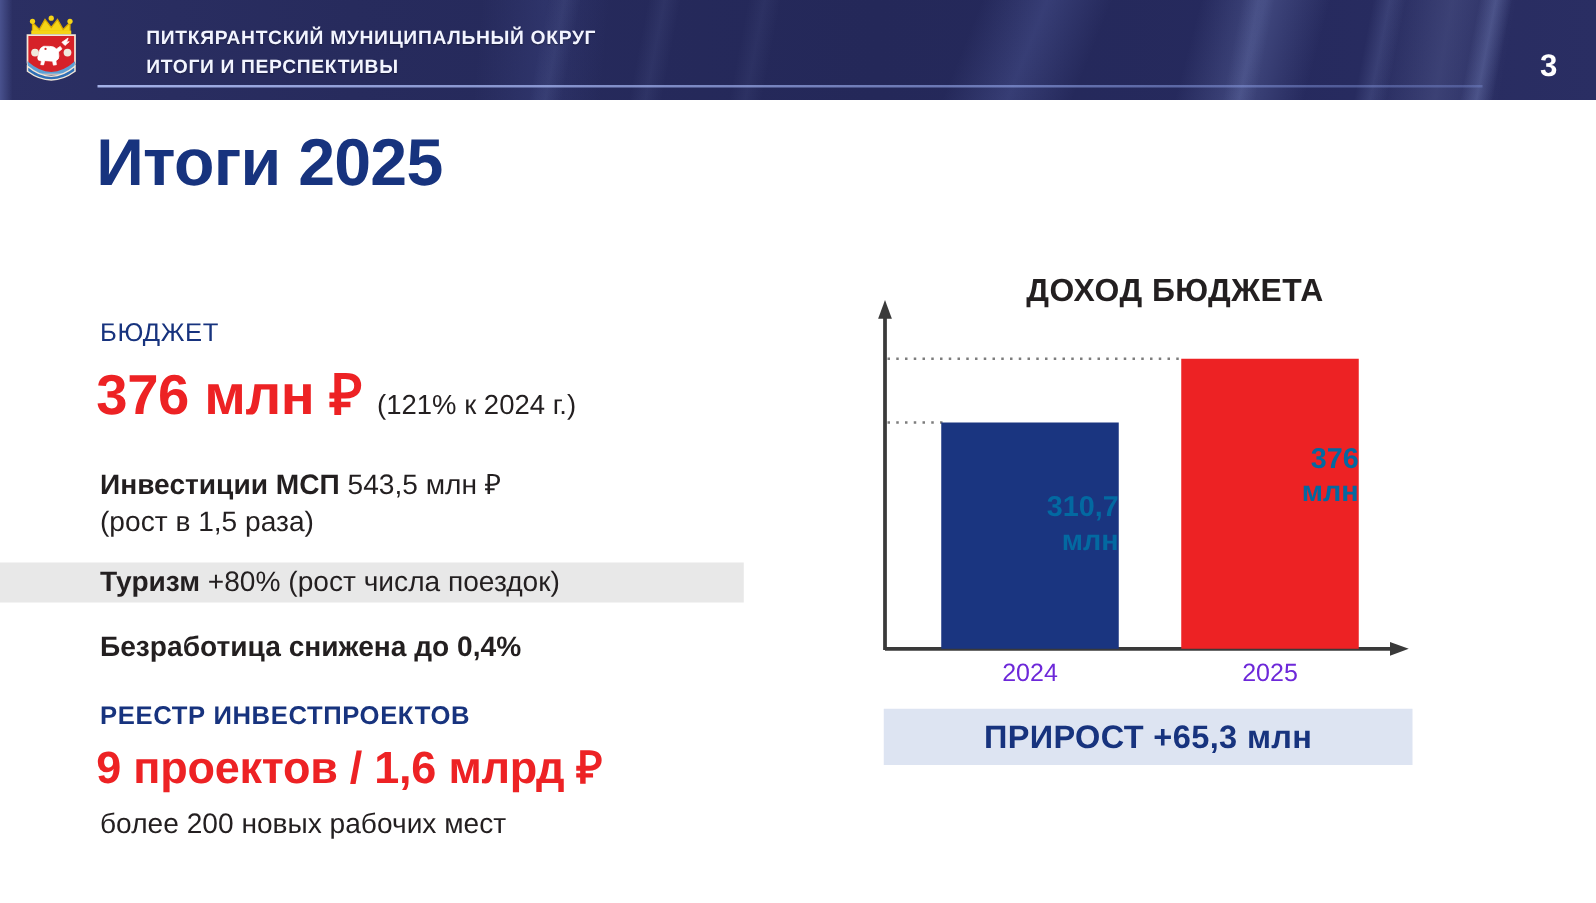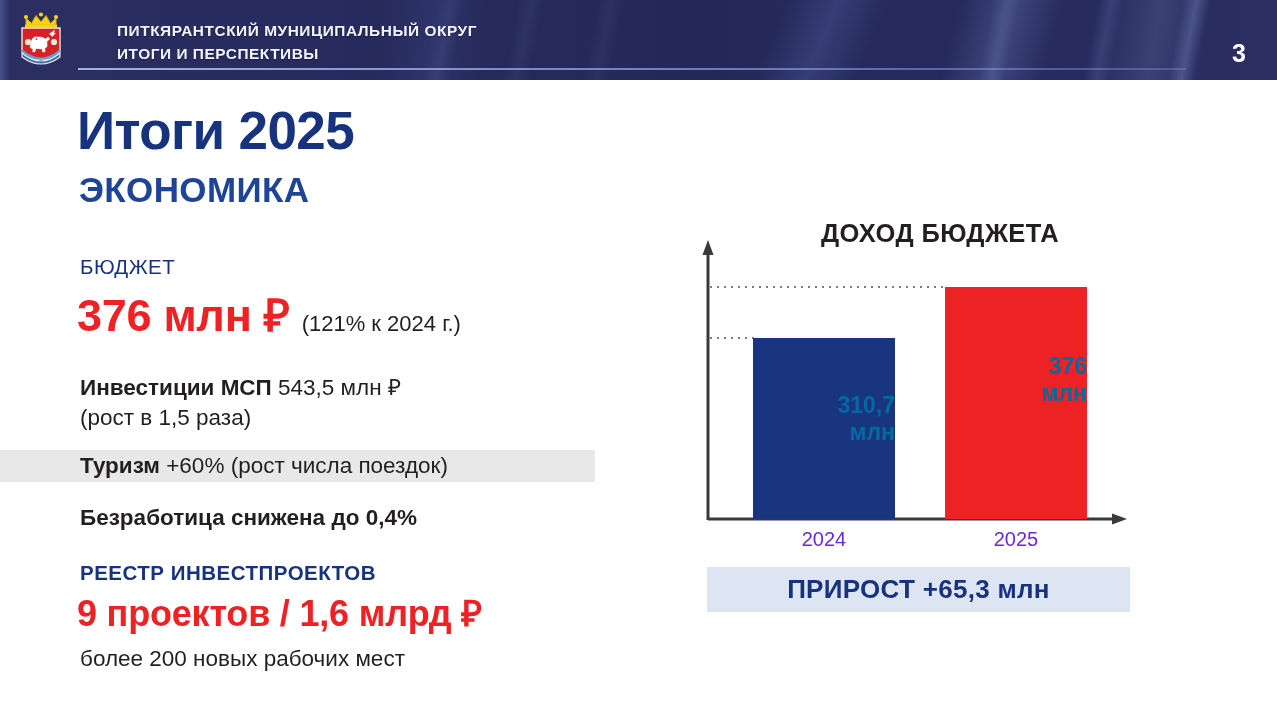--- a/index.html
+++ b/index.html
@@ -188,39 +188,38 @@
     <div class="header-line1">ПИТКЯРАНТСКИЙ МУНИЦИПАЛЬНЫЙ ОКРУГ</div>
     <div class="header-line2">ИТОГИ И ПЕРСПЕКТИВЫ</div>
   </div>
   <div class="header-underline"></div>
   <div class="page-number">3</div>
 </div>
 
 <div class="slide">
 
   <div class="title-main">Итоги 2025</div>
-  <div class="title-sub">ЭКОНОМИКА</div>
 
   <div class="left-col">
 
     <div class="lbl-budget">БЮДЖЕТ</div>
     <div class="big-budget">
       <span>376 млн ₽</span><span class="note">(121% к 2024 г.)</span>
     </div>
 
     <div class="row-invest">
       <b class="strong">Инвестиции МСП</b>
       <span>543,5 млн ₽</span>
     </div>
     <div class="row-invest2">(рост в 1,5 раза)</div>
 
     <div class="highlight-band"></div>
     <div class="row-tourism">
       <b class="strong">Туризм</b>
-      <span>+60% (рост числа поездок)</span>
+      <span>+80% (рост числа поездок)</span>
     </div>
 
     <div class="row-unemp">Безработица снижена до 0,4%</div>
 
     <div class="lbl-registry">РЕЕСТР ИНВЕСТПРОЕКТОВ</div>
     <div class="big-projects">9 проектов / 1,6 млрд ₽</div>
     <div class="row-jobs">более 200 новых рабочих мест</div>
   </div>
 
   <div class="chart-area">

